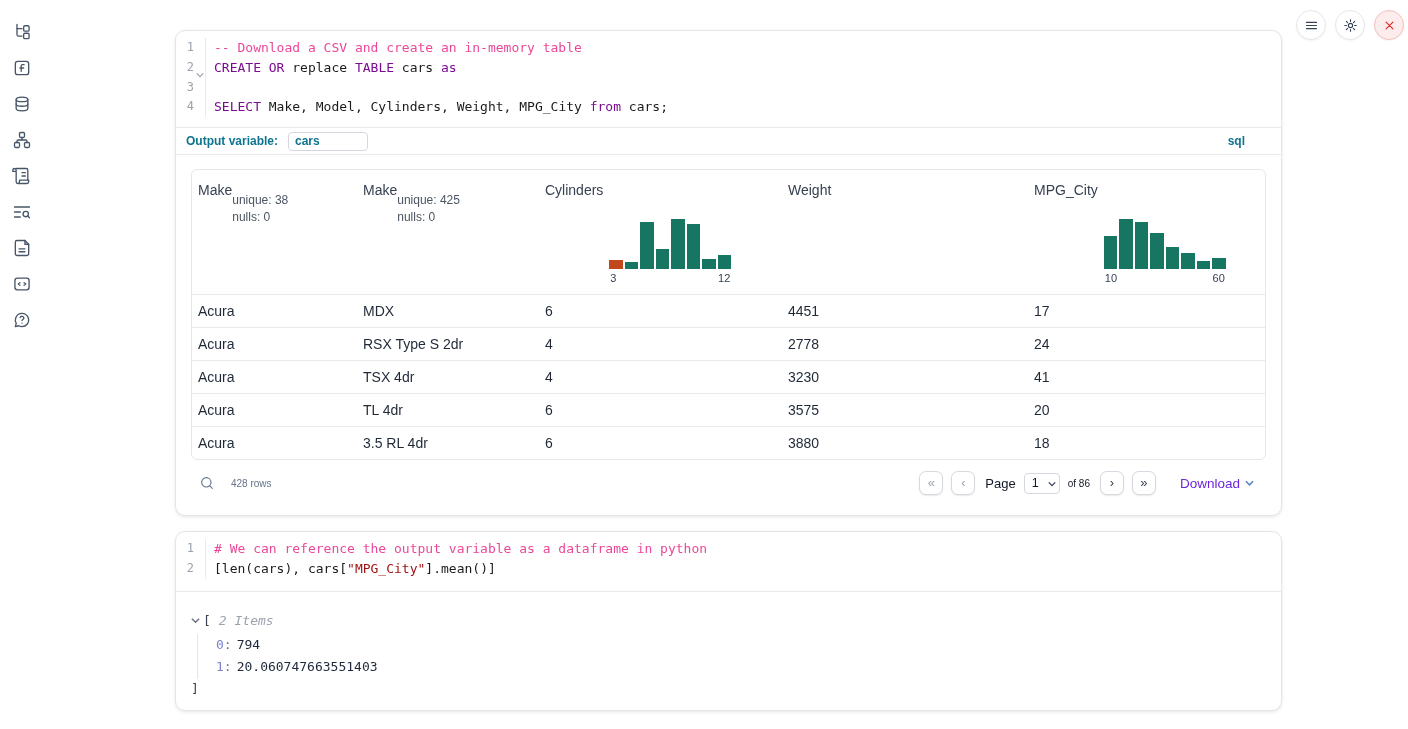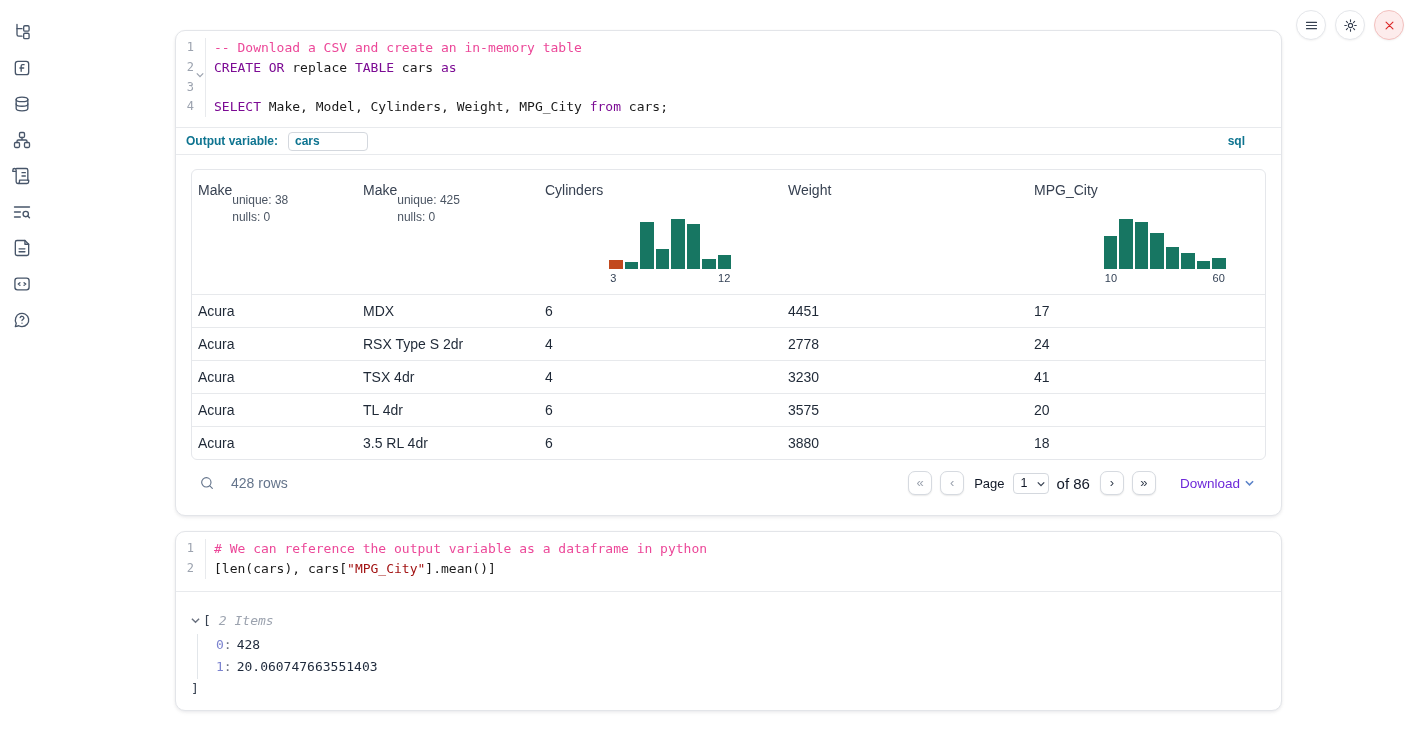--- a/index.html
+++ b/index.html
@@ -71,36 +71,36 @@
   .hist-labels { display:flex; justify-content:space-between; margin-top:3px;
                  padding:0 1px; font-size:11px; color:#334155; }
   .trow { height:33px; border-top:1px solid #e7e9ec; align-items:center; }
   .td { font-size:14px; color:#1f2937; padding-left:6px; overflow:hidden; white-space:nowrap; }
 
   
   .table-footer { margin:0 15px; height:42px; display:flex; align-items:center;
                   padding:4px 12px 0 8px; }
   .search-icon svg { width:16px; height:16px; stroke:#64748b; fill:none; stroke-width:1.7;
                      stroke-linecap:round; display:block; cursor:pointer; }
-  .rowcount { margin-left:16px; font-size:14px; color:#64748b; }
+  .rowcount { margin-left:16px; font-size:10px; color:#64748b; }
   .pager { margin-left:auto; display:flex; align-items:center; gap:8px; }
   .page-btn { width:24px; height:24px; border:1px solid #d6dae0; border-radius:7px;
               background:#fff; box-shadow:0 1px 1.5px rgba(0,0,0,.09);
               display:flex; align-items:center; justify-content:center;
               font-size:13px; line-height:1; cursor:pointer; padding-bottom:2px; }
   .page-btn.disabled { color:#9ca3af; }
   .page-btn.enabled  { color:#374151; }
   .page-word { font-size:13px; color:#111827; margin-left:2px; }
   .select-wrap { position:relative; }
   .page-select { appearance:none; -webkit-appearance:none; width:36px; height:21px;
                  border:1px solid #d4d8de; border-radius:4px; background:#fff;
                  font-size:12.5px; color:#111827; padding:0 14px 0 7px; cursor:pointer; }
   .select-wrap svg { position:absolute; right:4px; top:8px; width:8px; height:6px;
                      stroke:#374151; fill:none; stroke-width:1.6; pointer-events:none; }
-  .of-total { font-size:15px; color:#111827; margin-right:2px; }
+  .of-total { font-size:10px; color:#111827; margin-right:2px; }
   .download { margin-left:16px; display:flex; align-items:center; gap:5px;
               font-size:13.5px; color:#6d28d9; cursor:pointer; }
   .download svg { width:9px; height:6px; stroke:#5b83c9; fill:none; stroke-width:1.7; }
 
   
   .tree-output { padding:21px 0 0 15px; font-family:"DejaVu Sans Mono", monospace;
                  font-size:13px; color:#374151; }
   .tree-head { display:flex; align-items:center; height:16px; }
   .tree-chevron { margin-right:3px; display:flex; cursor:pointer; }
   .tree-chevron svg { width:9px; height:7px; stroke:#6b7280; fill:none; stroke-width:1.6; }
@@ -382,20 +382,20 @@
       <div class="tree-head">
         <span class="tree-chevron">
           <svg viewBox="0 0 10 6">
               <path d="M1 1l4 4 4-4"></path>
             </svg>
         </span>
         <span class="tree-bracket">[</span>
         <span class="tree-items">2 Items</span>
       </div>
       <div class="tree-entries" id="tree-entries">
-          <div class="tree-entry"><span class="tkey">0</span><span class="tsep">:</span><span class="tval">428</span></div>
+          <div class="tree-entry"><span class="tkey">0</span><span class="tsep">:</span><span class="tval">794</span></div>
           <div class="tree-entry"><span class="tkey">1</span><span class="tsep">:</span><span class="tval">20.060747663551403</span></div>
         </div>
       <div class="tree-close">]</div>
     </div>
   </section>
 
 </div>
 
 </body></html>

